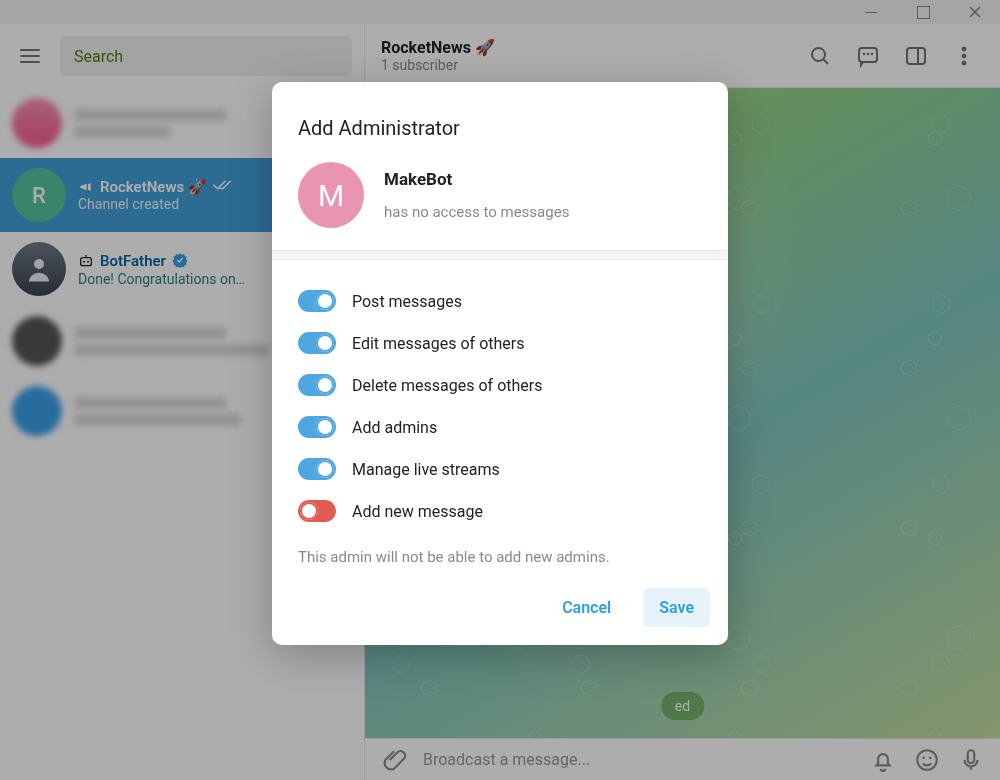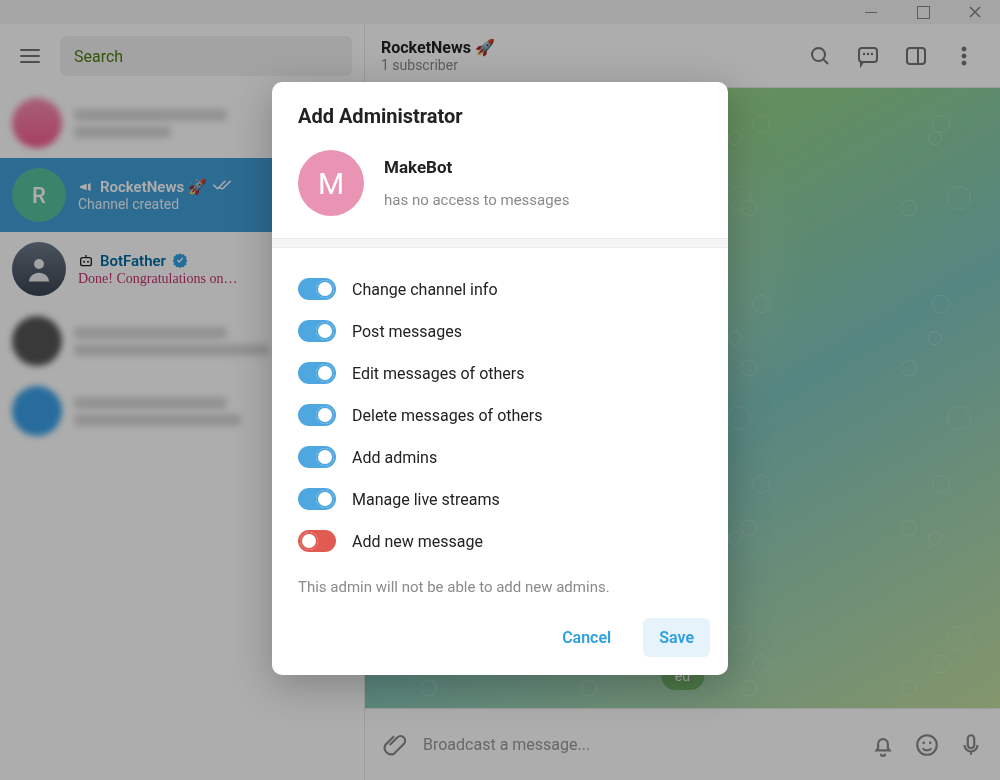--- a/index.html
+++ b/index.html
@@ -24,21 +24,21 @@
   .search { flex:1; height:40px; background:#f1f1f1; border-radius:6px; display:flex; align-items:center; padding:0 14px; color:#4d7c0f; font-size:16px; }
 
   .chat-list { flex:1; overflow:hidden; }
   .chat-item { display:flex; align-items:center; gap:12px; height:74px; padding: 0 12px; }
   .chat-item.sel { background:#419fd9; color:#fff; }
   .avatar { width:54px; height:54px; border-radius:50%; display:flex; align-items:center; justify-content:center; color:#fff; font-size:22px; font-weight:500; flex-shrink:0; }
   .chat-text { flex:1; min-width:0; }
   .chat-title { font-size:15px; font-weight:600; display:flex; align-items:center; gap:6px; white-space:nowrap; }
   .chat-sub { font-size:14px; opacity:.9; white-space:nowrap; overflow:hidden; text-overflow:ellipsis; }
   .chat-item:not(.sel) .chat-title { color:#0369a1; }
-  .chat-item:not(.sel) .chat-sub { color:#be185d;font-family:Liberation Serif, serif; }
+  .chat-item:not(.sel) .chat-sub { color:#0f766e; }
   .checks { color:#fff; }
   .verified { color:#33a3e3; font-size:14px; }
 
   .blur-row { height:70px; display:flex; align-items:center; padding:0 12px; gap:12px; }
   .blur-avatar { width:50px; height:50px; border-radius:50%; background:#bbb; filter: blur(3px); }
   .blur-lines { flex:1; }
   .blur-line { height:12px; background:#d8d8d8; border-radius:4px; margin:5px 0; filter:blur(3px); }
   .blur-line.short{width:55%;}
 
   
@@ -58,30 +58,30 @@
   .chat-bg::after{content:"";position:absolute;inset:0;opacity:.28;
     background-image:
       radial-gradient(circle at 20% 20%, transparent 8px, rgba(255,255,255,.6) 8px, rgba(255,255,255,.6) 9px, transparent 9px),
       radial-gradient(circle at 70% 50%, transparent 11px, rgba(255,255,255,.6) 11px, rgba(255,255,255,.6) 12px, transparent 12px),
       radial-gradient(circle at 40% 75%, transparent 7px, rgba(255,255,255,.6) 7px, rgba(255,255,255,.6) 8px, transparent 8px),
       radial-gradient(circle at 85% 25%, transparent 6px, rgba(255,255,255,.6) 6px, rgba(255,255,255,.6) 7px, transparent 7px);
     background-size: 180px 180px, 220px 220px, 160px 160px, 200px 200px;
   }
   .pill { position:absolute; left:50%; transform:translateX(-50%); bottom:18px; background:#74b36b; color:#fff; font-size:14px; padding:6px 14px; border-radius:16px; }
 
-  .composer { height:72px; border-top:1px solid #e6e6e6; display:flex; align-items:center; padding: 0 14px; gap:14px; background:#fff; }
+  .composer { height:42px; border-top:1px solid #e6e6e6; display:flex; align-items:center; padding: 0 14px; gap:14px; background:#fff; }
   .composer .ph { flex:1; color:#999; font-size:16px; }
   .cicon { color:#8a8a8a; width:30px; height:30px; display:flex; align-items:center; justify-content:center; }
   .cicon svg{width:26px;height:26px;}
 
   
   .overlay { position:absolute; inset:0; background:rgba(0,0,0,0.32); display:flex; align-items:flex-start; justify-content:center; }
   .modal { margin-top:82px; width:456px; background:#fff; border-radius:10px; box-shadow:0 10px 40px rgba(0,0,0,.25); overflow:hidden; }
   .modal-header { padding: 22px 26px 18px; }
-  .modal-title { font-size:20px; font-weight:700; color:#222; }
+  .modal-title { font-size:20px; font-weight:400; color:#222;margin-top:12px; }
   .user-row { display:flex; align-items:center; gap:20px; padding: 4px 26px 22px; }
   .mavatar { width:66px; height:66px; border-radius:50%; background:#e994b2; display:flex; align-items:center; justify-content:center; color:#fff; font-size:30px; font-weight:400; }
   .user-name { font-size:17px; font-weight:700; color:#222; }
   .user-sub { font-size:15px; color:#8a8a8a; margin-top:14px; }
 
   .divider { height:10px; background:#f4f4f4; border-top:1px solid #ececec; border-bottom:1px solid #ececec; }
 
   .perms { padding: 20px 26px 10px; }
   .perms-title { color:#1e88d2; font-size:16px; font-weight:600; margin-bottom:14px; }
   .perm-row { display:flex; align-items:center; gap:16px; padding:10px 0; }
@@ -294,30 +294,20 @@
     <div class="perms">
       <div id="perm-rows">
           <div class="perm-row">
             <div class="toggle on">
               <span class="check-ic">
                 <svg viewBox="0 0 14 14">
                   <path d="M3 7l3 3 5-6" fill="none" stroke-width="2" stroke-linecap="round"></path>
                 </svg>
               </span>
             </div>
-            <div class="perm-label">Change channel info</div>
-          </div>
-          <div class="perm-row">
-            <div class="toggle on">
-              <span class="check-ic">
-                <svg viewBox="0 0 14 14">
-                  <path d="M3 7l3 3 5-6" fill="none" stroke-width="2" stroke-linecap="round"></path>
-                </svg>
-              </span>
-            </div>
             <div class="perm-label">Post messages</div>
           </div>
           <div class="perm-row">
             <div class="toggle on">
               <span class="check-ic">
                 <svg viewBox="0 0 14 14">
                   <path d="M3 7l3 3 5-6" fill="none" stroke-width="2" stroke-linecap="round"></path>
                 </svg>
               </span>
             </div>

